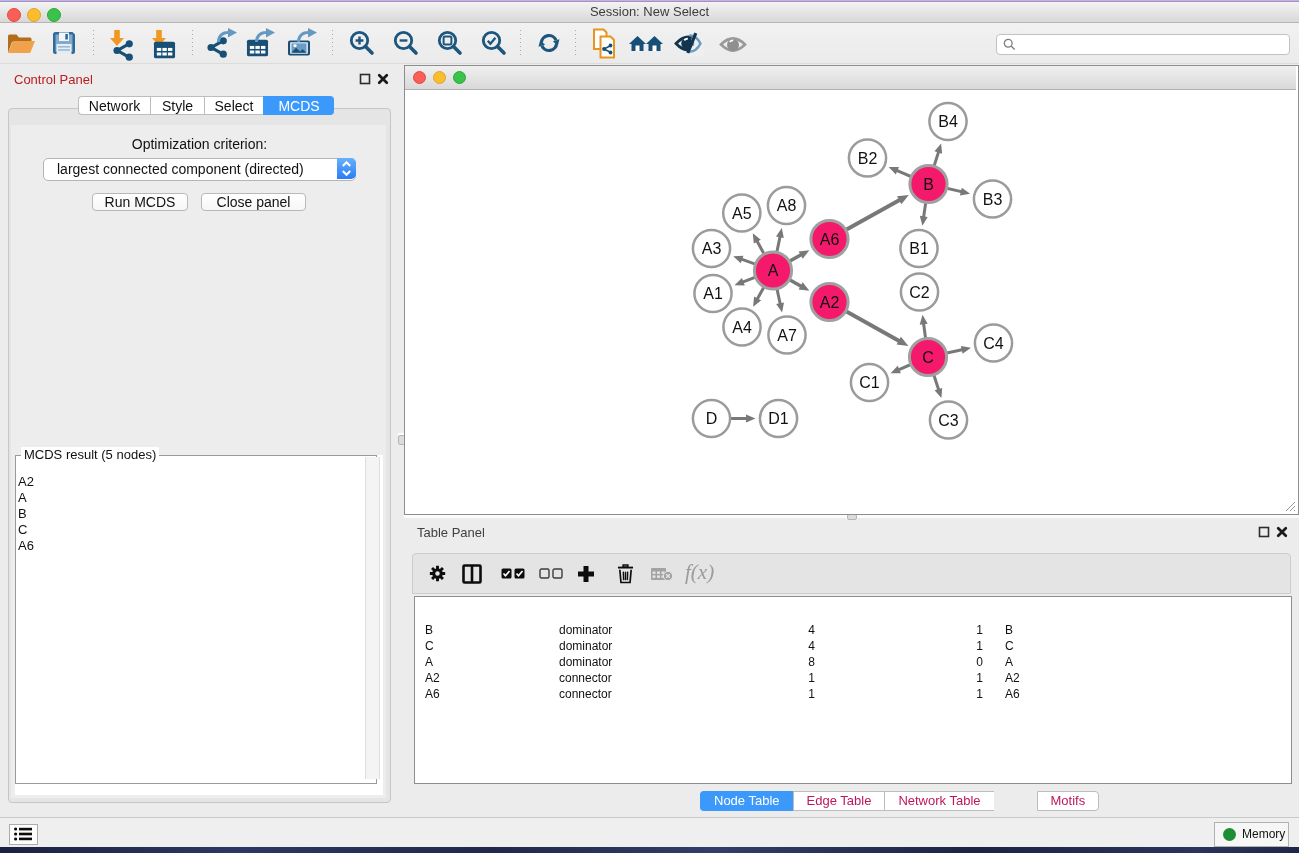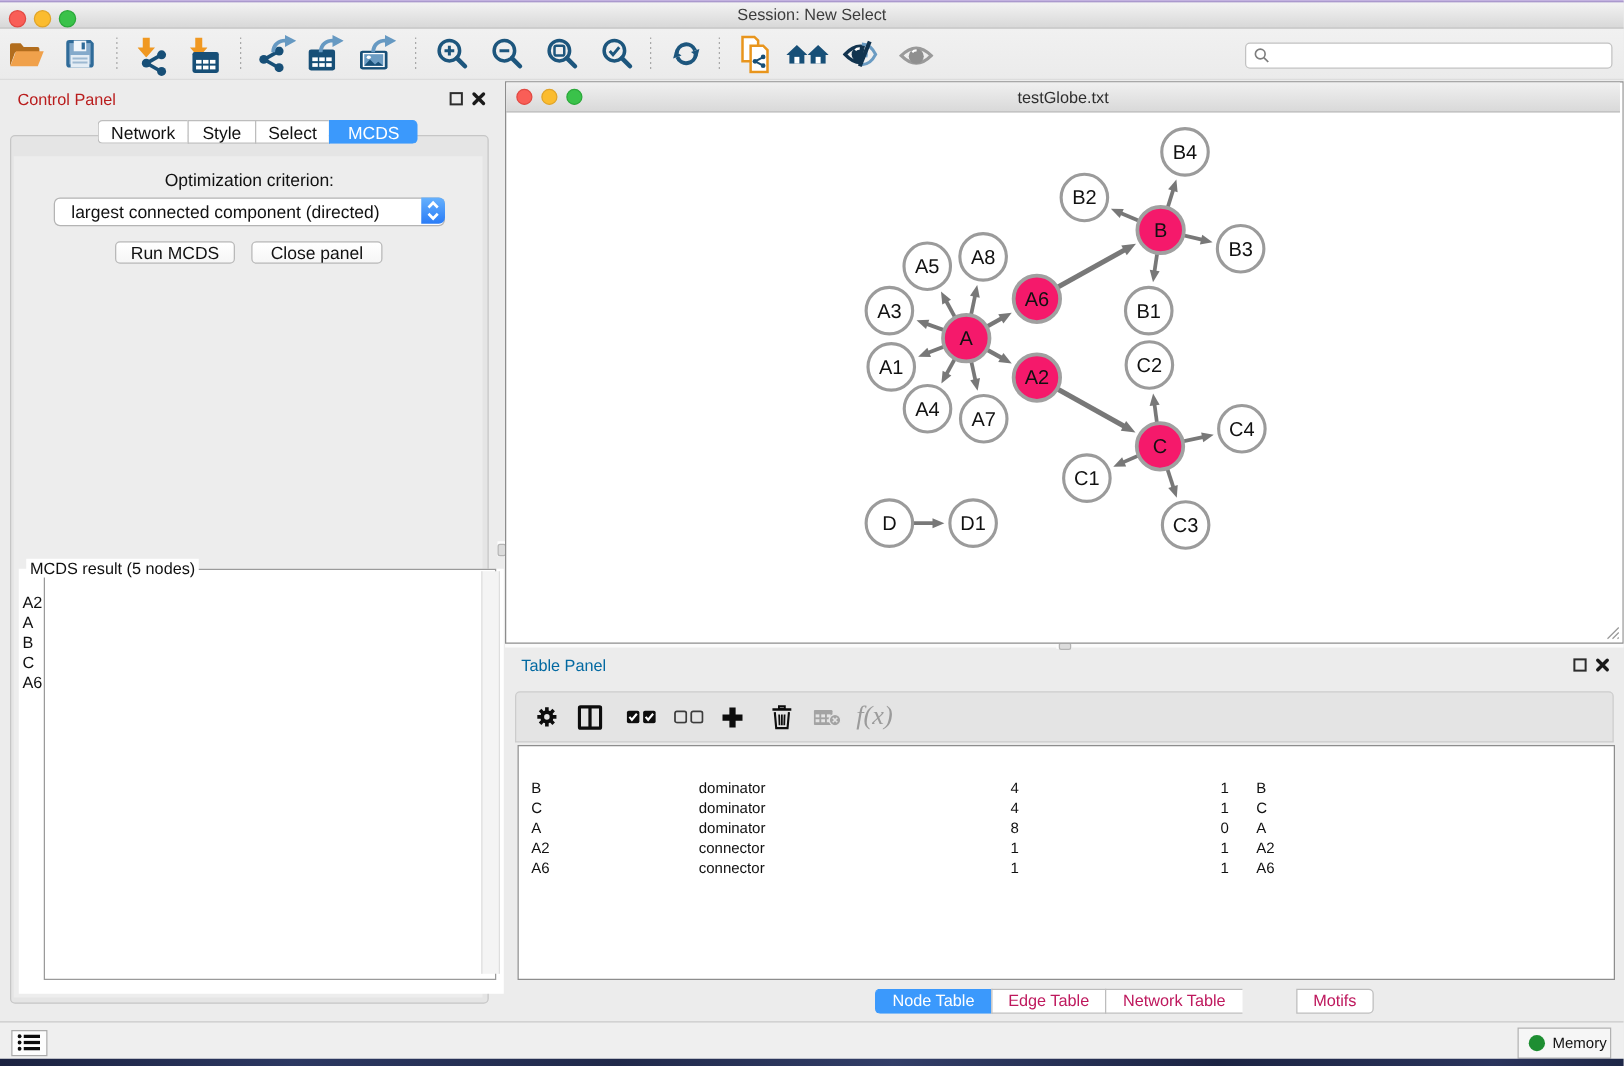--- a/index.html
+++ b/index.html
@@ -33,35 +33,35 @@
   .tab.sel{background:#3b99fc;color:#fff;border-color:#3b99fc;border-radius:0 4px 4px 0;}
   #opt-label{left:11px;top:136px;width:377px;text-align:center;font-size:14px;color:#111;}
   #dropdown{left:43px;top:158px;width:311px;height:21px;background:#fff;border:1px solid #b4b4b4;border-radius:5px;}
   #dropdown .txt{position:absolute;left:13px;top:2px;font-size:14px;color:#111;}
   #dd-step{position:absolute;right:-1px;top:-1px;width:19px;height:21px;border-radius:0 5px 5px 0;
      background:linear-gradient(#66b1fd,#2a7cf7);}
   .btn{position:absolute;height:16px;background:linear-gradient(#ffffff,#f6f6f6);border:1px solid #b9b9b9;border-radius:4px;
        font-size:14px;color:#111;text-align:center;line-height:16px;}
   #btn-run{left:92px;top:193px;width:94px;}
   #btn-close{left:201px;top:193px;width:103px;}
-  #cp-white{left:15px;top:455px;width:368px;height:340px;background:#fff;padding-left:20px;}
+  #cp-white{left:15px;top:455px;width:368px;height:340px;background:#fff;}
   #mcds-group{left:3px;top:7px;width:360px;height:327px;border:1px solid #9a9a9a;}
   #mcds-label{position:absolute;left:6px;top:-8px;background:#fff;padding:0 3px;font-size:13px;color:#111;}
   #mcds-list{position:absolute;left:3px;top:19px;font-size:13px;color:#111;line-height:16px;}
   #mcds-scroll{position:absolute;right:3px;top:2px;width:13px;height:322px;background:#f4f4f4;border-left:1px solid #dedede;border-right:1px solid #dedede;}
   
   #netwin{left:404px;top:65px;width:893px;height:448px;background:#fff;border:1px solid #8d8d8d;}
   #nw-titlebar{position:absolute;left:0;top:0;width:891px;height:23px;
      background:linear-gradient(#f0f0f0,#d9d9d9);border-bottom:1px solid #b2b2b2;}
   #nw-titlebar .t1{left:8px;top:5px;width:11px;height:11px;background:#f95e57;border:0.5px solid #e14942;}
   #nw-titlebar .t2{left:28px;top:5px;width:11px;height:11px;background:#fbbc2f;border:0.5px solid #e0a429;}
   #nw-titlebar .t3{left:48px;top:5px;width:11px;height:11px;background:#3ac24a;border:0.5px solid #2ba83a;}
   #nw-title{position:absolute;left:0;top:4px;width:100%;text-align:center;font-size:13px;color:#2e2e2e;}
   
-  #tp-title{left:417px;top:525px;font-size:13px;color:#0369a1;}
+  #tp-title{left:417px;top:525px;font-size:13px;color:#404040;}
   #tp-toolbar{left:412px;top:553px;width:877px;height:39px;background:#e4e4e4;border:1px solid #cccccc;border-radius:4px 4px 0 0;}
   #tp-table{left:414px;top:596px;width:876px;height:186px;background:#fff;border:1px solid #8d8d8d;}
   #tp-header{position:absolute;left:0;top:0;width:663px;height:23px;background:#f3f3f3;border-bottom:1px solid #c4c4c4;border-right:1px solid #d2d2d2;}
   .hcell{position:absolute;top:0;height:23px;font-size:12px;color:#111;text-align:center;line-height:23px;border-right:1px solid #d2d2d2;}
   .trow{position:absolute;font-size:12px;color:#111;height:16px;line-height:16px;}
   .htree{position:absolute;top:6px;}
   .icon{position:absolute;}
   .winbtns{position:absolute;width:12px;height:12px;}
   .fx{position:absolute;font-family:"Liberation Serif",serif;font-style:italic;color:#9b9b9b;font-size:21px;}
   .tabs2{position:absolute;left:672px;top:791px;display:flex;height:20px;padding-left:28px;}
@@ -346,21 +346,20 @@
 <div class="abs" style="left:398px;top:435px;width:5px;height:8px;background:#dcdcdc;border:1px solid #b5b5b5;border-radius:2px;"></div>
 <div class="abs" style="left:404px;top:514px;width:895px;height:4px;background:#fbfbfb;"></div>
 <div class="abs" style="left:845px;top:514px;width:12px;height:5px;background:#fdfdfd;"></div>
 <div class="abs" style="left:847px;top:514px;width:8px;height:4px;background:#dcdcdc;border:1px solid #b5b5b5;border-radius:2px;"></div>
 
 <div class="abs" id="netwin">
   <div id="nw-titlebar">
     <div class="tl t1"></div>
       <div class="tl t2"></div>
       <div class="tl t3"></div>
-    <div id="nw-title">testGlobe.txt</div>
   </div>
   <svg style="position:absolute;right:2px;bottom:2px" width="11" height="11" viewBox="0 0 11 11">
     <path d="M10 1 L1 10 M10 5 L5 10 M10 9 L9 10" stroke="#9a9a9a" stroke-width="1"></path>
   </svg>
   <svg id="graph" style="position:absolute;left:0;top:24px;" width="891" height="423" viewBox="404 89 891 423">
 <g stroke="#787878" fill="none">
 <line x1="772.0" y1="269.5" x2="740.9" y2="281.4" stroke-width="3.0"></line>
 <path d="M733.5 284.3 L740.9 277.1 L743.8 284.6 Z" fill="#787878" stroke="none"></path>
 <line x1="772.0" y1="269.5" x2="739.7" y2="257.9" stroke-width="3.0"></line>
 <path d="M732.2 255.2 L742.4 254.7 L739.8 262.2 Z" fill="#787878" stroke="none"></path>

